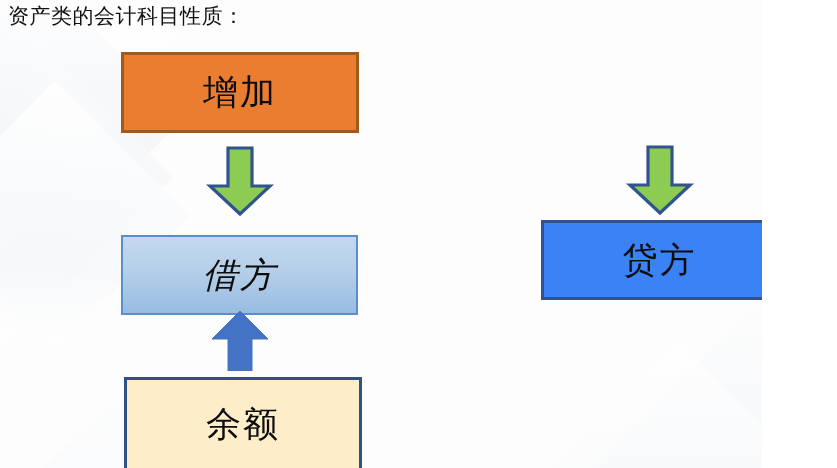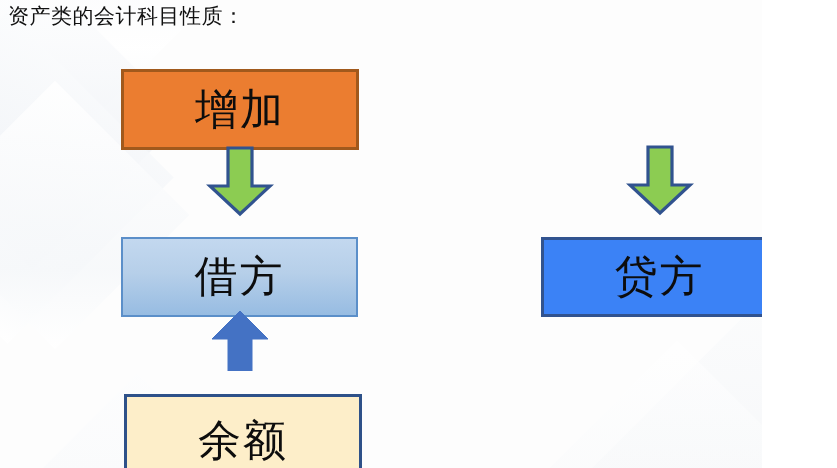--- a/index.html
+++ b/index.html
@@ -89,40 +89,40 @@
     letter-spacing: .5px;
   }
 
   
   .nodebox {
     position: absolute;
     display: flex;
     align-items: center;
     justify-content: center;
     box-sizing: border-box;
-    font-size: 43px;
+    font-size: 35px;
     color: #0d0d0d;
     letter-spacing: 2px;
-    margin-top: 17px;
   }
 
   .box-increase {
     left: 121px; top: 52px; width: 238px; height: 81px;
     background: #eb7d30;
     border: 3px solid #a1591c;
   }
   .box-decrease {
     left: 531px; top: 49px; width: 238px; height: 83px;
     background: #ffc000;
     border: 3px solid #b08400;
   }
   .box-debit {
-    left: 121px; top: 220px; width: 237px; height: 80px;
+    left: 121px; top: 235px; width: 237px; height: 80px;
     background: linear-gradient(to bottom, #c3d8ef 0%, #b6cfe9 45%, #97bce2 100%);
     border: 2px solid #5b8fc9;
+    font-style: italic;
   }
   .box-credit {
     left: 541px; top: 220px; width: 237px; height: 80px;
     background: #3b82f6;
     border: 3px solid #31538f;
   }
   .box-balance {
     left: 124px; top: 377px; width: 238px; height: 91px;
     background: #fdeec9;
     border: 3px solid #2e5189;

